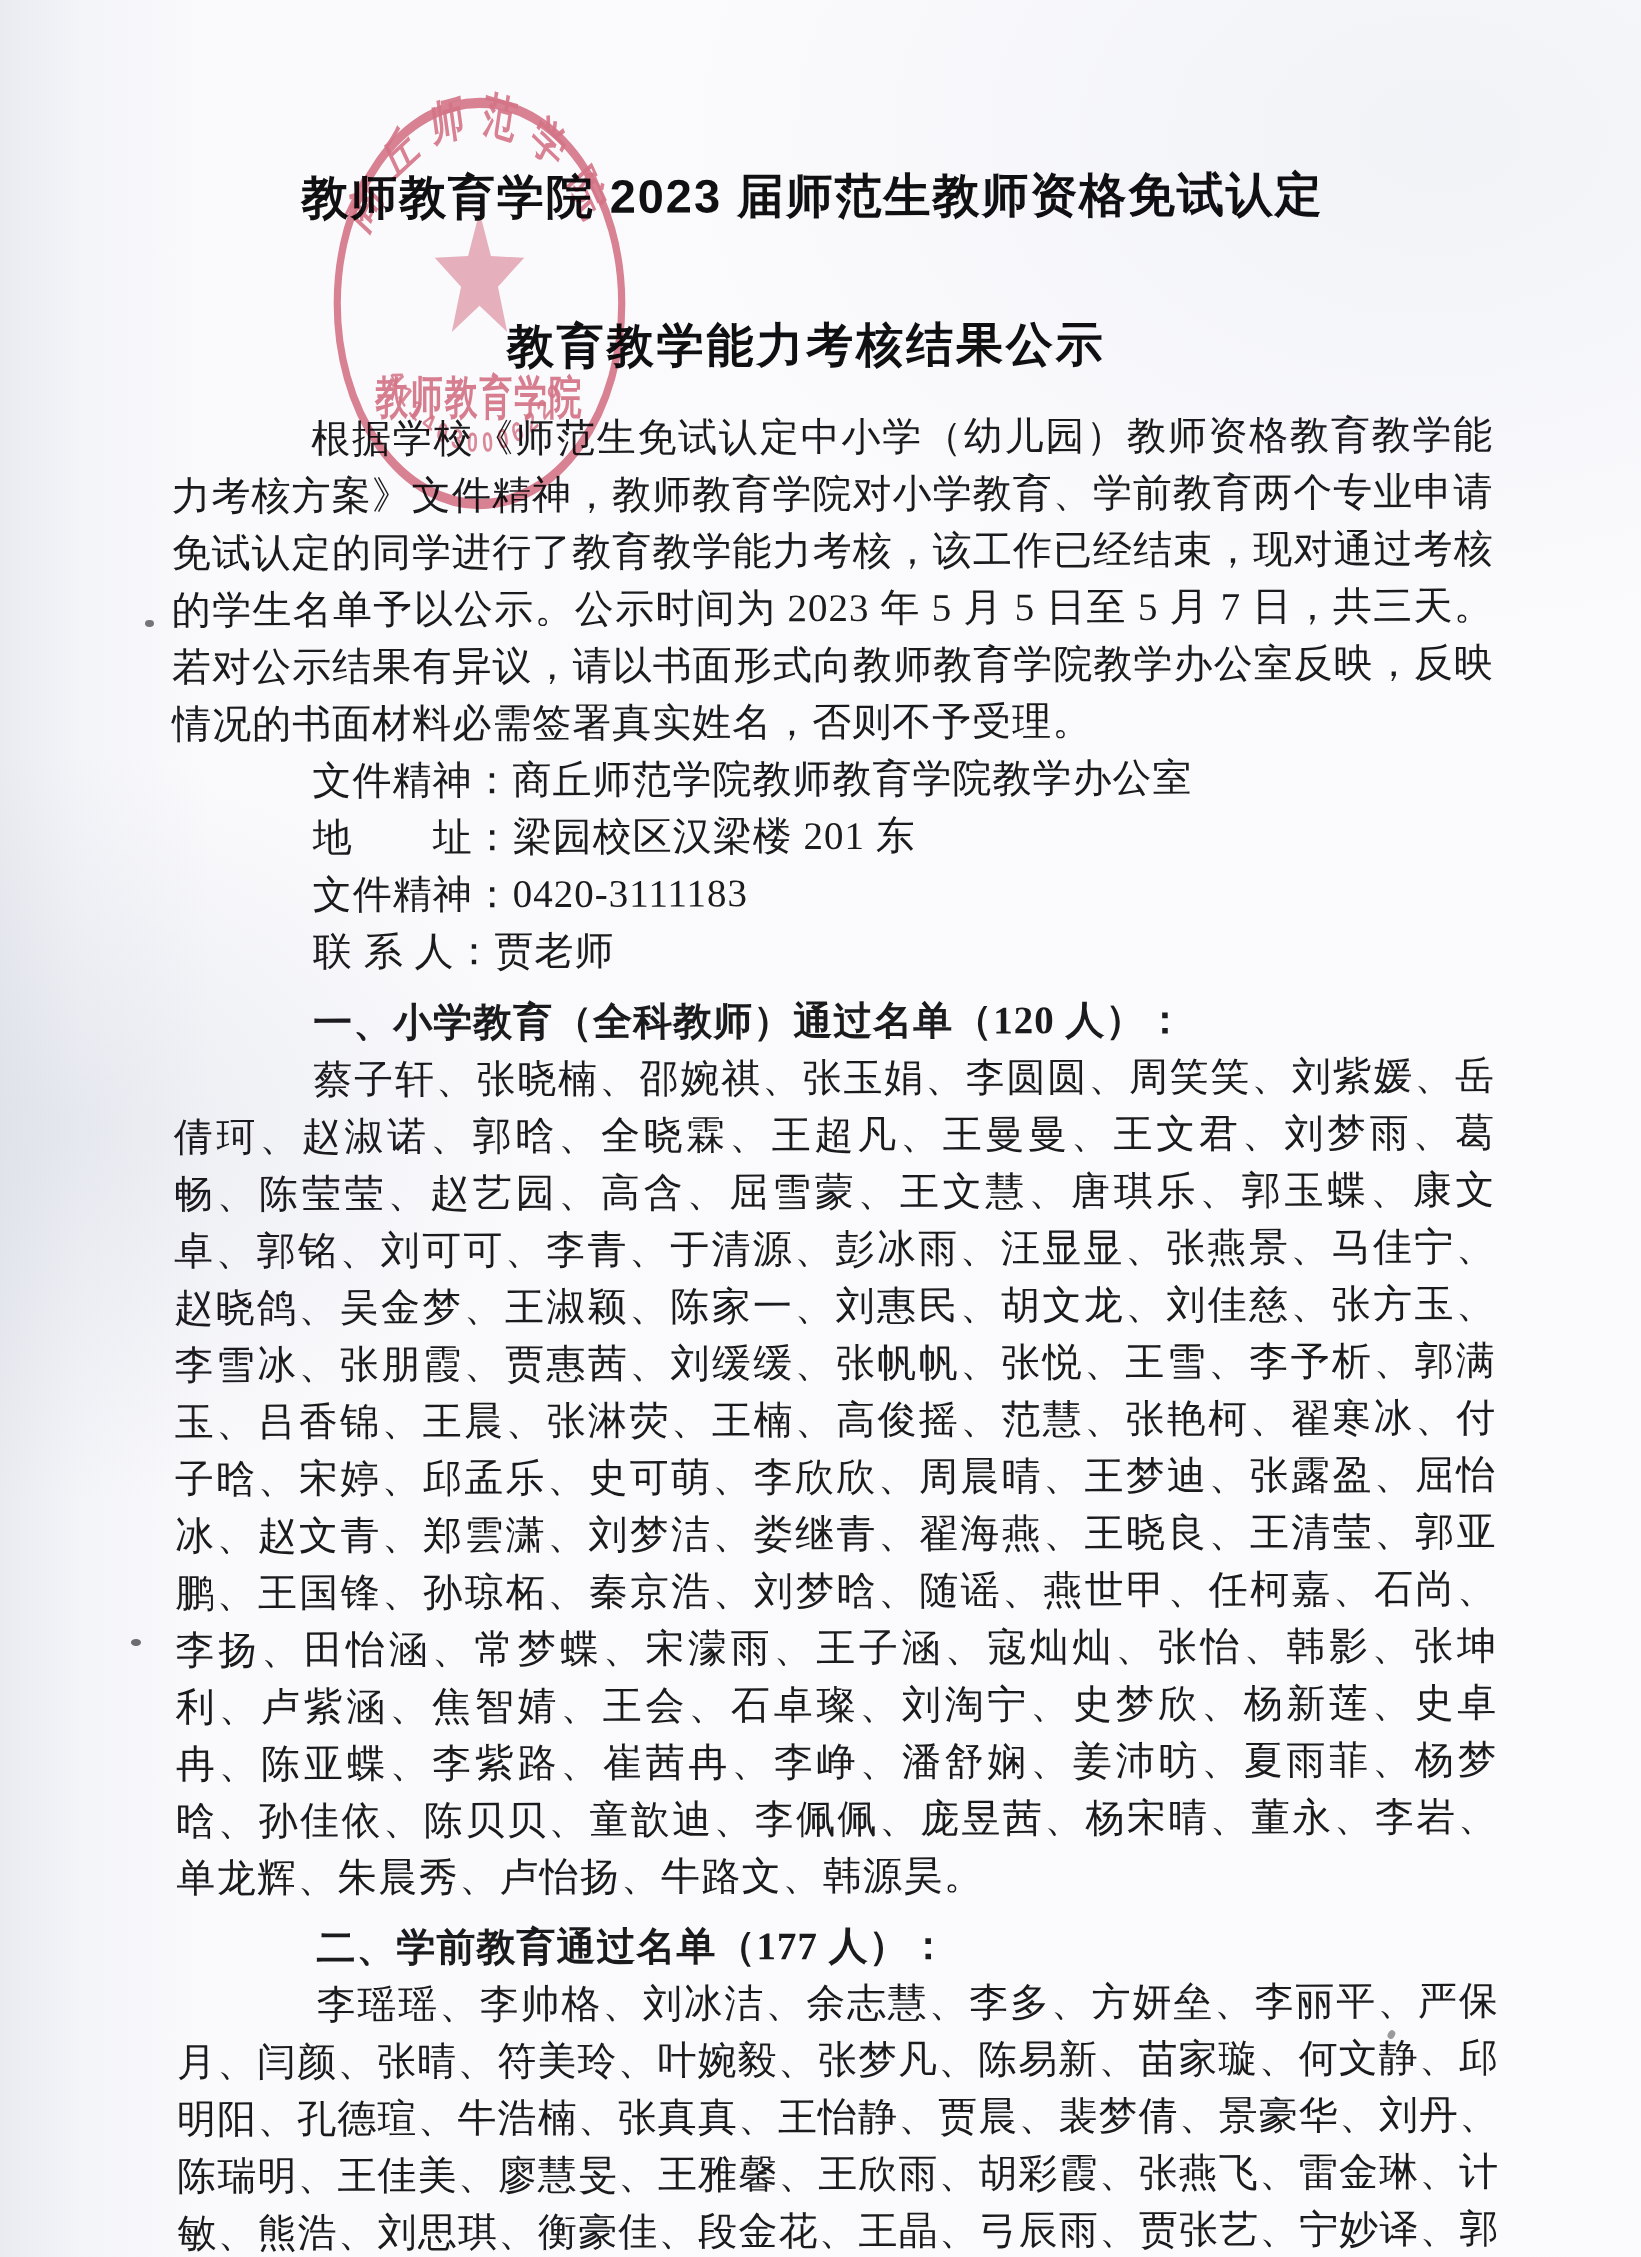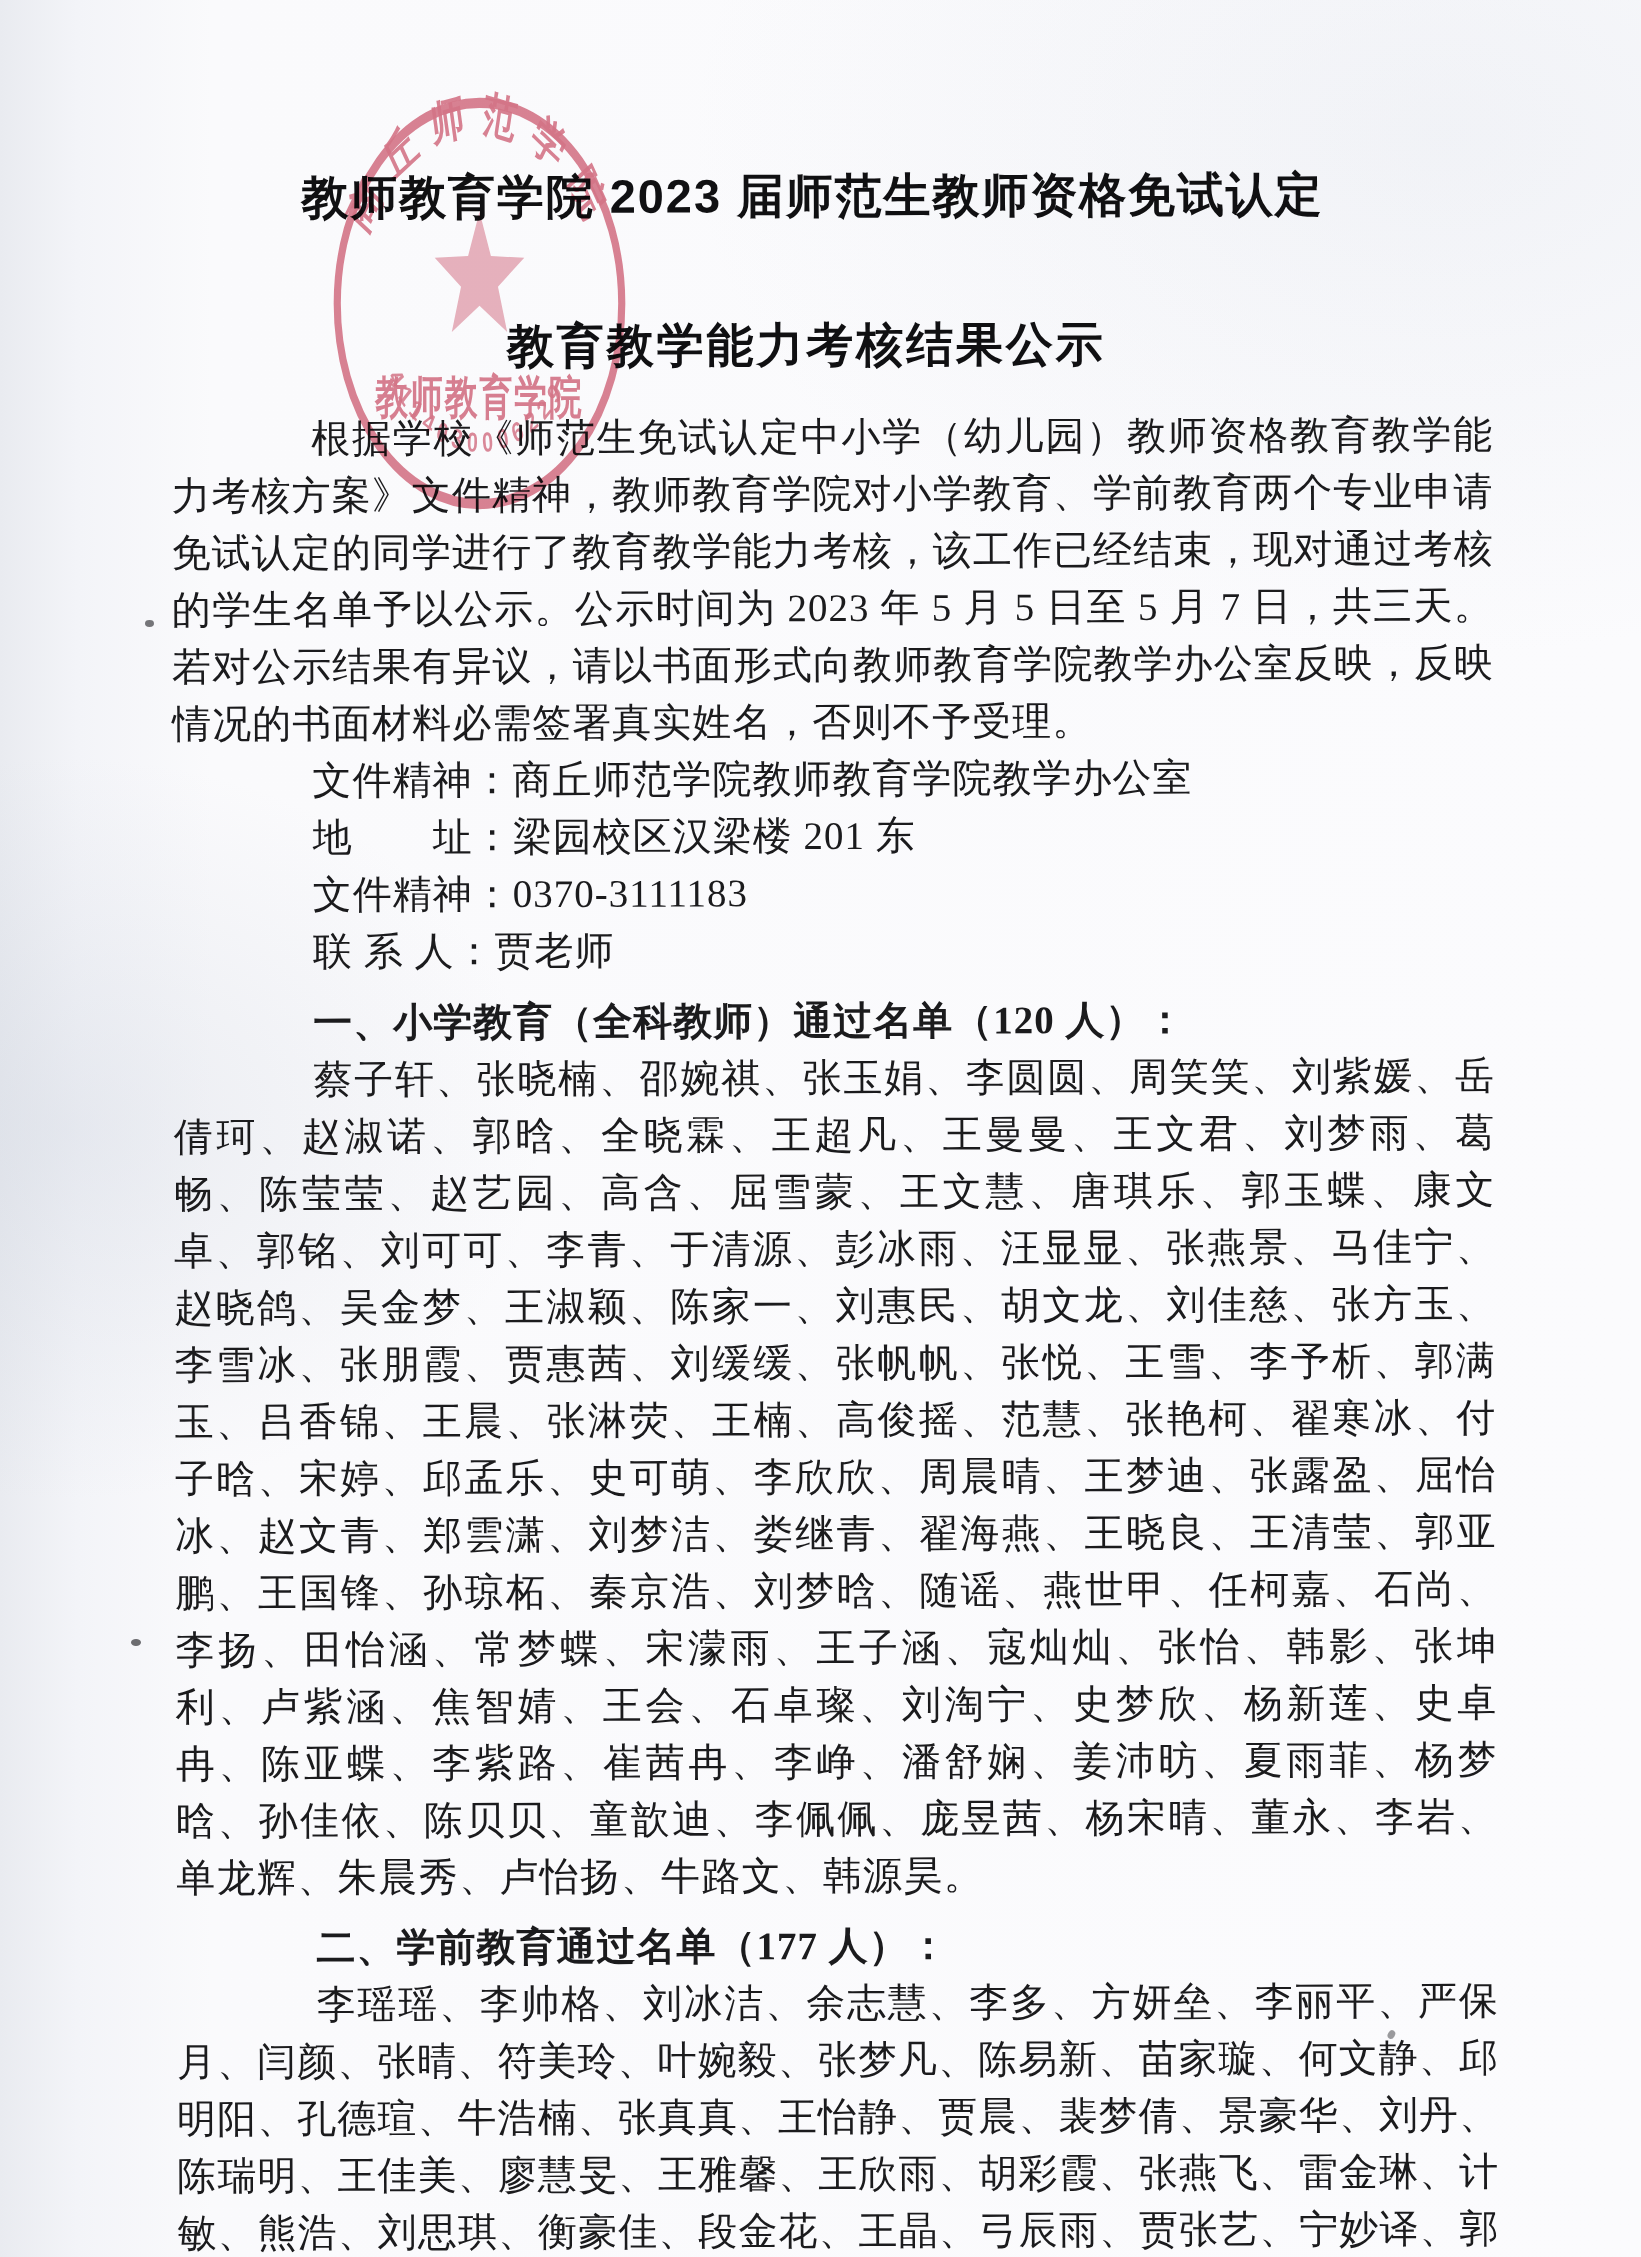--- a/index.html
+++ b/index.html
@@ -76,21 +76,21 @@
 
     <p class="bodytext intro">根据学校《师范生免试认定中小学（幼儿园）教师资格教育教学能力考核方案》文件精神，教师教育学院对小学教育、学前教育两个专业申请免试认定的同学进行了教育教学能力考核，该工作已经结束，现对通过考核的学生名单予以公示。公示时间为 2023 年 5 月 5 日至 5 月 7 日，共三天。若对公示结果有异议，请以书面形式向教师教育学院教学办公室反映，反映情况的书面材料必需签署真实姓名，否则不予受理。</p>
 
     <p class="bodytext contact">
       <span class="clabel">文件精神：</span><span>商丘师范学院教师教育学院教学办公室</span>
     </p>
     <p class="bodytext contact">
       <span class="clabel">地　　址：</span><span>梁园校区汉梁楼 201 东</span>
     </p>
     <p class="bodytext contact">
-      <span class="clabel">文件精神：</span><span>0370-3111183</span>
+      <span class="clabel">文件精神：</span><span>0420-3111183</span>
     </p>
     <p class="bodytext contact">
       <span class="clabel">联 系 人：</span><span>贾老师</span>
     </p>
 
     <p class="bodytext head">一、小学教育（全科教师）通过名单（120 人）：</p>
     <p class="bodytext names">蔡子轩、张晓楠、邵婉祺、张玉娟、李圆圆、周笑笑、刘紫媛、岳倩珂、赵淑诺、郭晗、全晓霖、王超凡、王曼曼、王文君、刘梦雨、葛畅、陈莹莹、赵艺园、高含、屈雪蒙、王文慧、唐琪乐、郭玉蝶、康文卓、郭铭、刘可可、李青、于清源、彭冰雨、汪显显、张燕景、马佳宁、赵晓鸽、吴金梦、王淑颖、陈家一、刘惠民、胡文龙、刘佳慈、张方玉、李雪冰、张朋霞、贾惠茜、刘缓缓、张帆帆、张悦、王雪、李予析、郭满玉、吕香锦、王晨、张淋荧、王楠、高俊摇、范慧、张艳柯、翟寒冰、付子晗、宋婷、邱孟乐、史可萌、李欣欣、周晨晴、王梦迪、张露盈、屈怡冰、赵文青、郑雲潇、刘梦洁、娄继青、翟海燕、王晓良、王清莹、郭亚鹏、王国锋、孙琼柘、秦京浩、刘梦晗、随谣、燕世甲、任柯嘉、石尚、李扬、田怡涵、常梦蝶、宋濛雨、王子涵、寇灿灿、张怡、韩影、张坤利、卢紫涵、焦智婧、王会、石卓璨、刘淘宁、史梦欣、杨新莲、史卓冉、陈亚蝶、李紫路、崔茜冉、李峥、潘舒娴、姜沛昉、夏雨菲、杨梦晗、孙佳依、陈贝贝、童歆迪、李佩佩、庞昱茜、杨宋晴、董永、李岩、单龙辉、朱晨秀、卢怡扬、牛路文、韩源昊。</p>
 
     <p class="bodytext head">二、学前教育通过名单（177 人）：</p>
     <p class="bodytext names names2">李瑶瑶、李帅格、刘冰洁、余志慧、李多、方妍垒、李丽平、严保月、闫颜、张晴、符美玲、叶婉毅、张梦凡、陈易新、苗家璇、何文静、邱明阳、孔德瑄、牛浩楠、张真真、王怡静、贾晨、裴梦倩、景豪华、刘丹、陈瑞明、王佳美、廖慧旻、王雅馨、王欣雨、胡彩霞、张燕飞、雷金琳、计敏、熊浩、刘思琪、衡豪佳、段金花、王晶、弓辰雨、贾张艺、宁妙译、郭晓婷、李璇璇、王倩、孟燕阁、</p>

